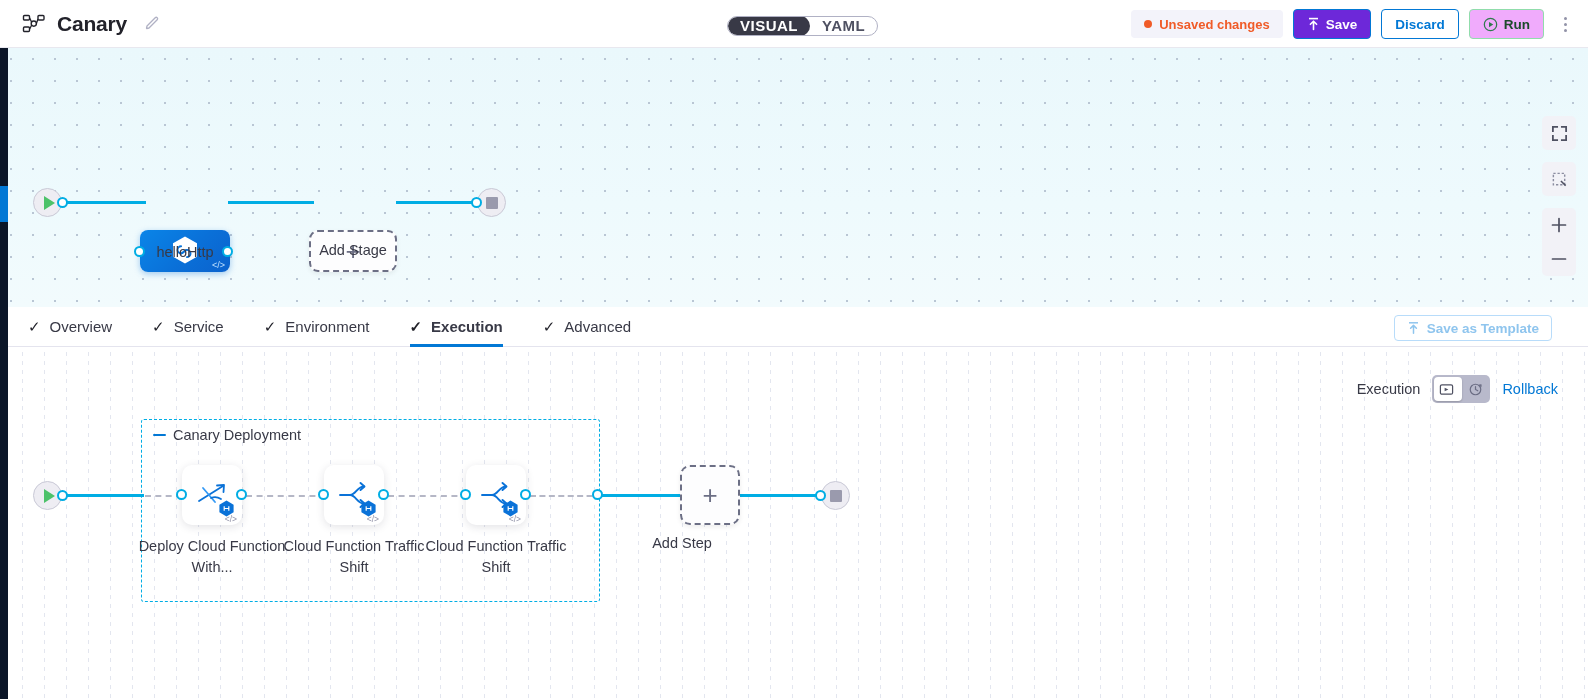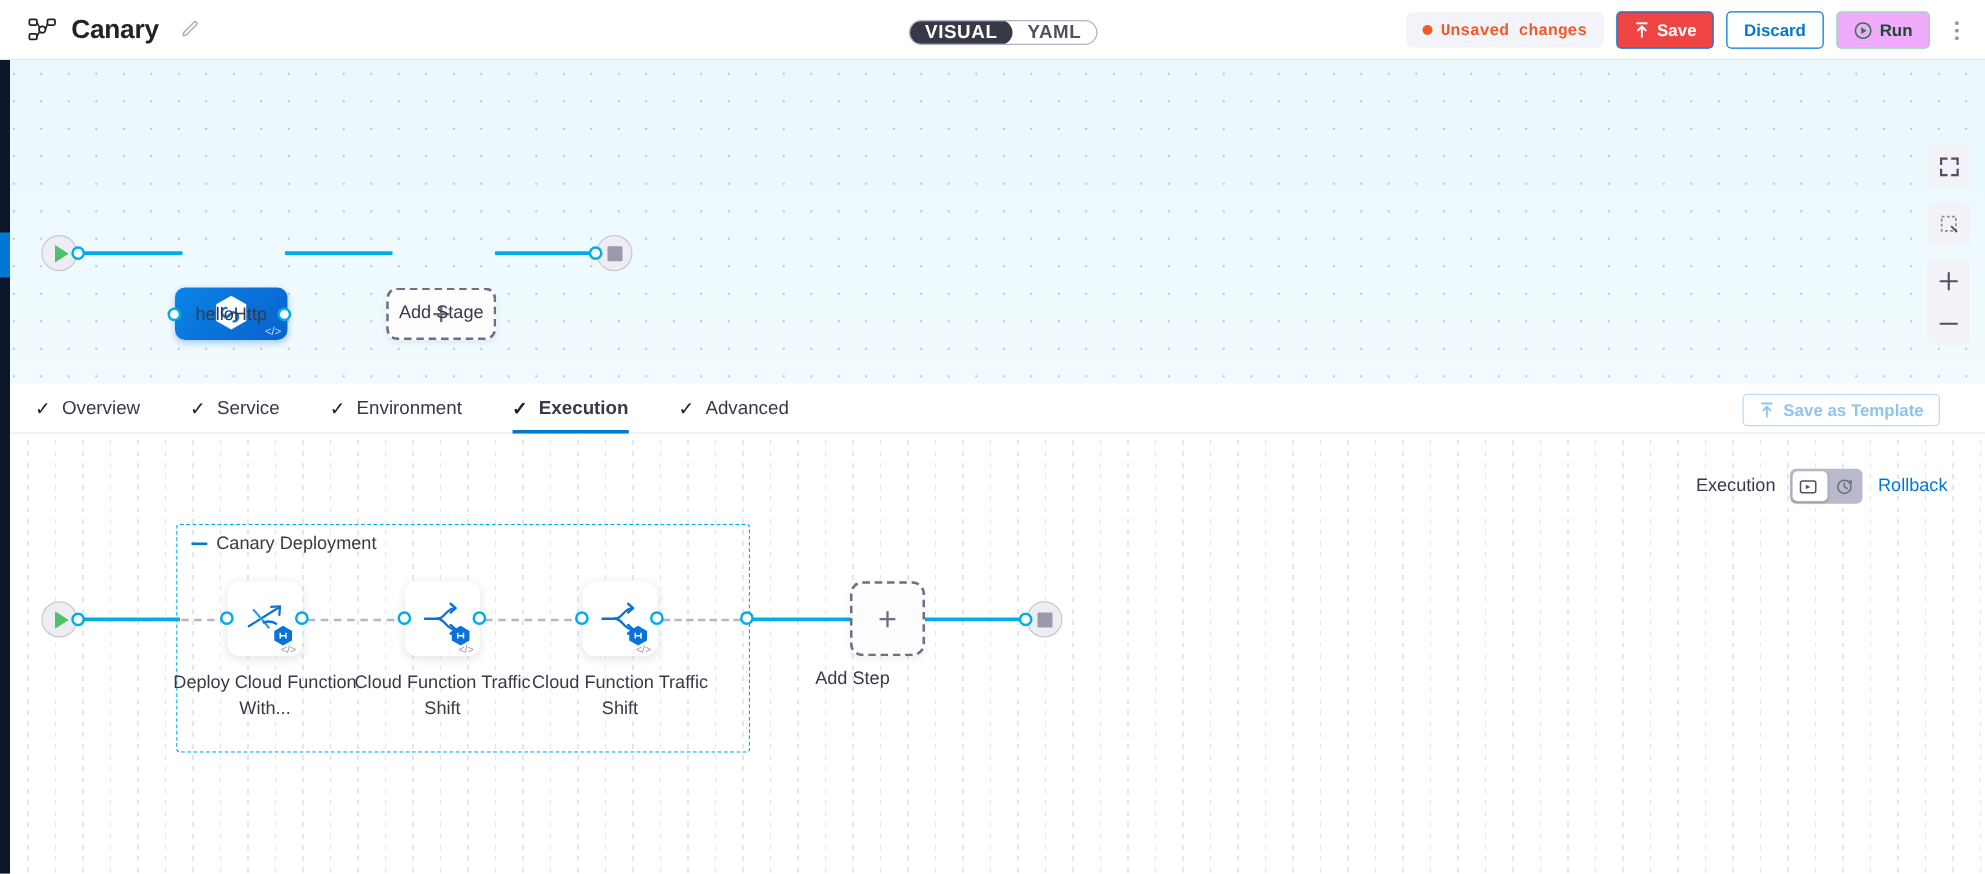--- a/index.html
+++ b/index.html
@@ -50,29 +50,29 @@
 
   
   .hdr-right {
     position: absolute; right: 12px; top: 0; height: 48px;
     display: flex; align-items: center; gap: 10px;
   }
   .unsaved {
     display: flex; align-items: center; gap: 7px;
     background: #f3f3fa; border-radius: 4px;
     height: 28px; padding: 0 13px;
-    font-size: 13px; font-weight: bold; color: #f05b28; font-family: Liberation Mono, monospace;
+    font-size: 13px; font-weight: bold; color: #f05b28;
   }
   .unsaved-dot { width: 8px; height: 8px; border-radius: 50%; background: #f05b28; }
   .btn {
     height: 30px; border-radius: 4px; display: flex; align-items: center;
     gap: 6px; padding: 0 13px; font-size: 13.5px; font-weight: bold;
     cursor: pointer; white-space: nowrap;
   }
-  .btn-save { background: #ef4444; color: #fff; border: 1px solid #0278d5; }
+  .btn-save { background: #6d28d9; color: #fff; border: 1px solid #0278d5; }
   .btn-discard { background: #fff; color: #0278d5; border: 1px solid #0278d5; }
   .btn-run { background: #f0abfc; color: #1c4a2c; border: 1px solid #90ddab; }
   .kebab {
     width: 22px; height: 30px; display: flex; flex-direction: column;
     align-items: center; justify-content: center; gap: 3px; cursor: pointer;
   }
   .kebab i { width: 3px; height: 3px; border-radius: 50%; background: #9293a8; display: block; }
 
   
   .canvas-top {

